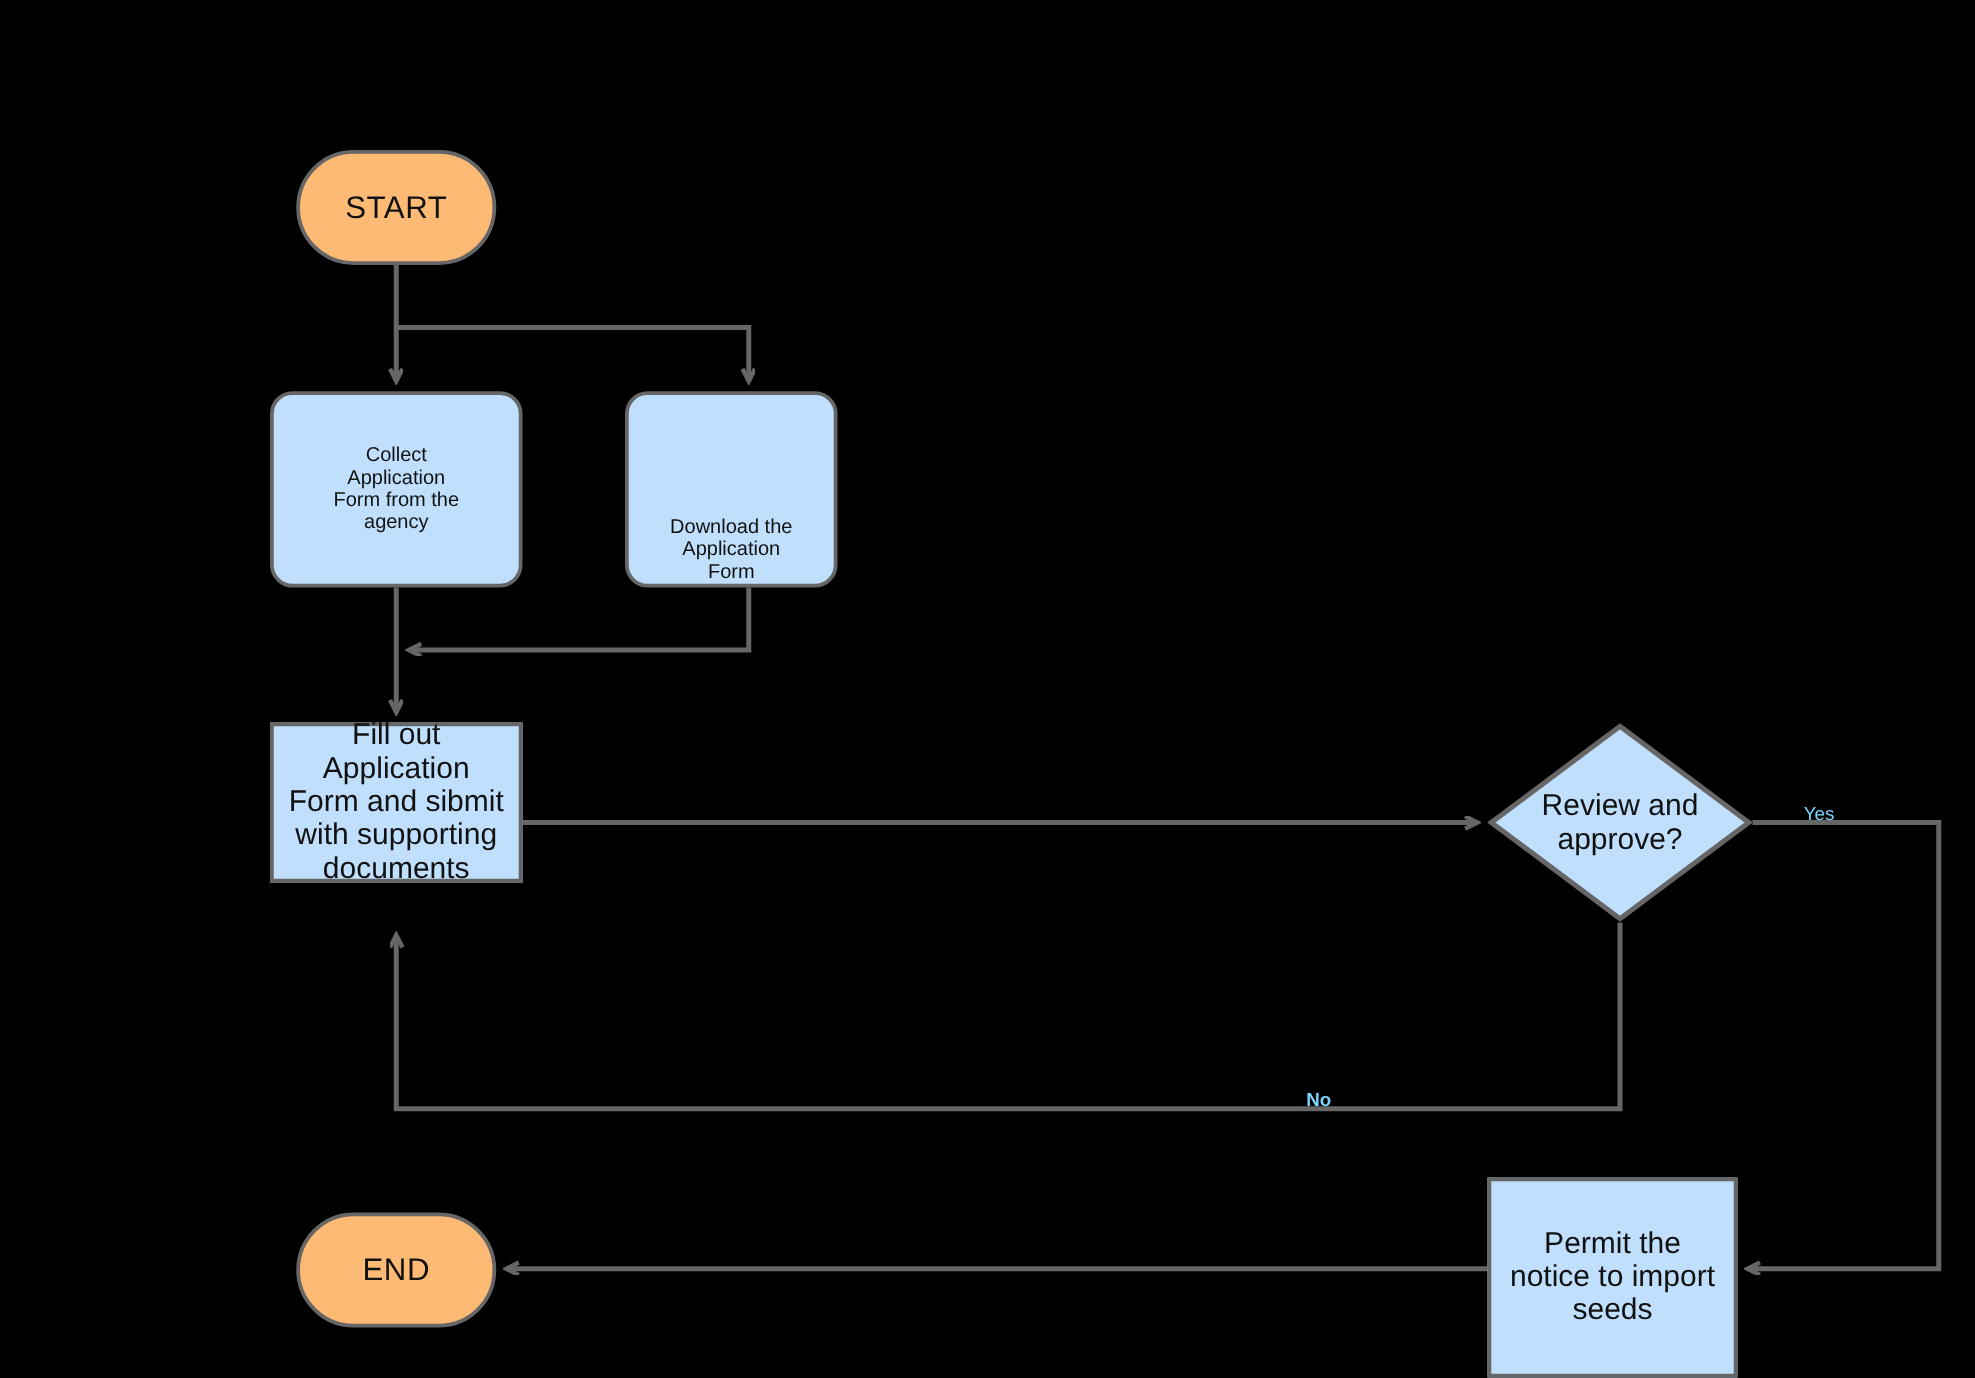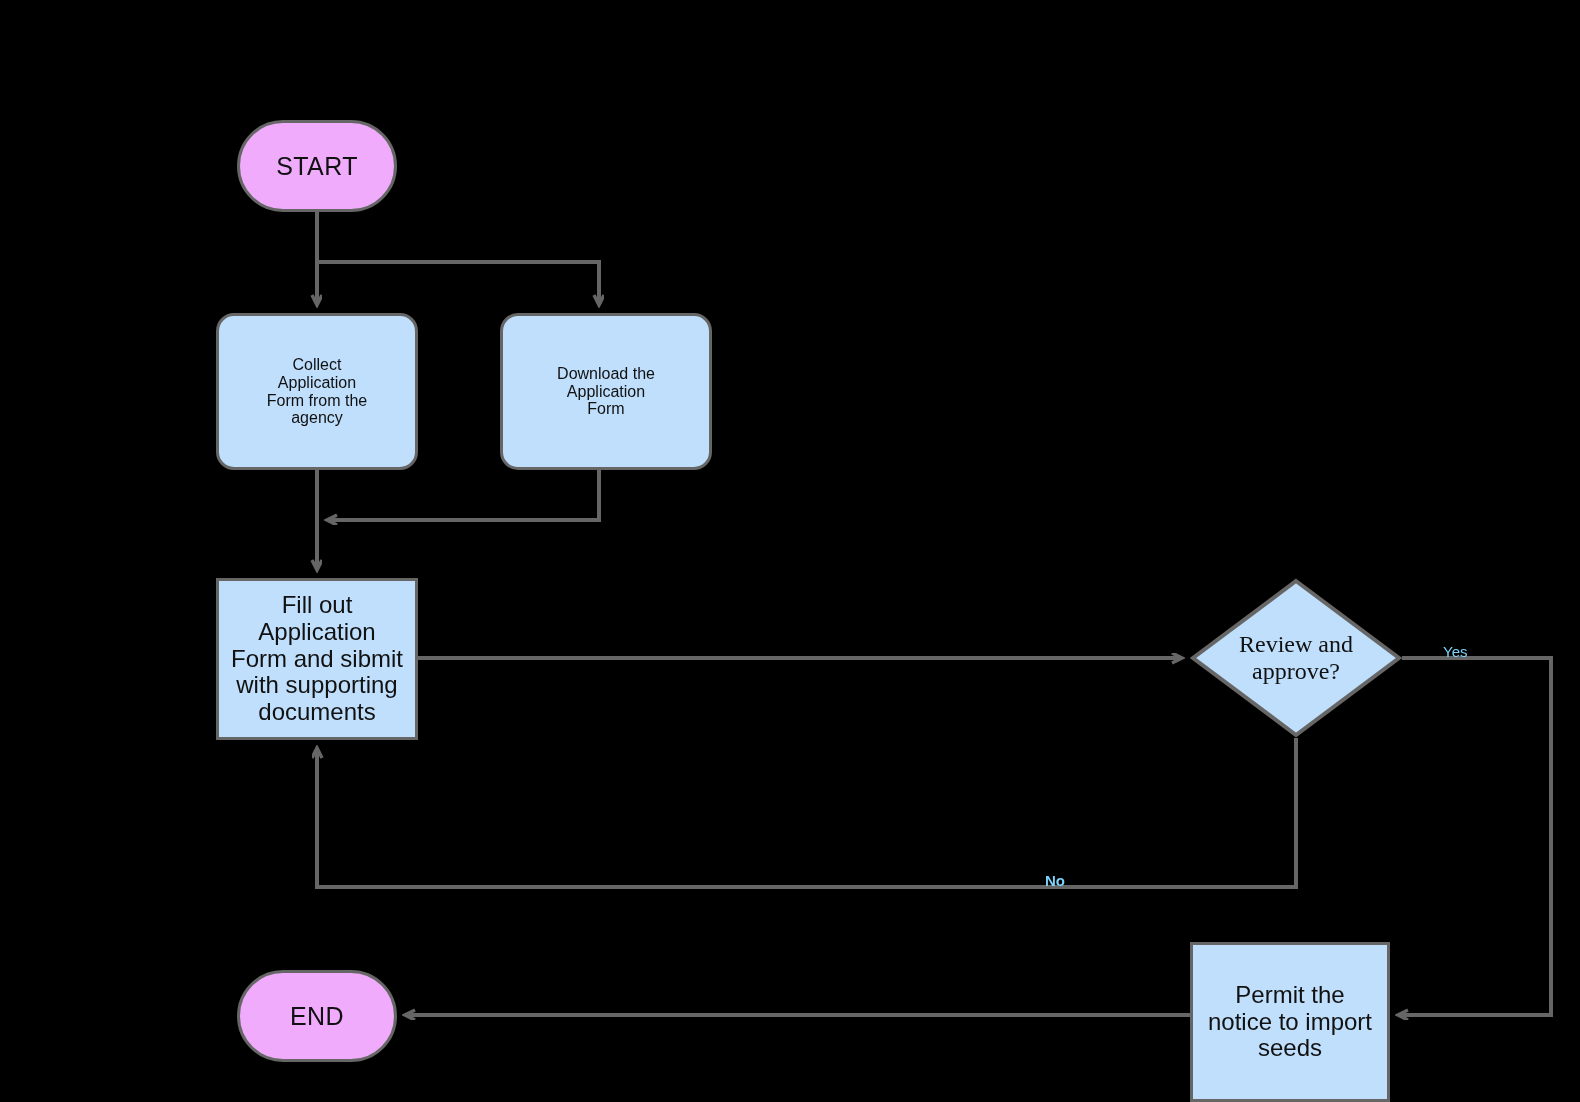--- a/index.html
+++ b/index.html
@@ -32,21 +32,21 @@
     box-sizing: border-box;
     display: flex;
     align-items: center;
     justify-content: center;
     text-align: center;
     color: #111111;
     border: 3px solid #666666;
     z-index: 5;
   }
   .node-terminal {
-    background: #f0abfc;
+    background: #fdba74;
     border-radius: 46px;
     font-size: 25px;
     letter-spacing: 0.4px;
   }
   .node-process-round {
     background: #BFDFFC;
     border-radius: 18px;
     font-size: 16px;
     line-height: 1.12;
   }
@@ -75,21 +75,20 @@
     height: 160px;
     display: flex;
     align-items: center;
     justify-content: center;
     text-align: center;
     font-size: 24px;
     line-height: 1.14;
     color: #111111;
     white-space: pre-line;
     z-index: 2;
-    font-family: Liberation Serif, serif;
   }
   .node-decision svg {
     position: absolute;
     left: 0;
     top: 0;
     z-index: 1;
   }
   .edge-label {
     position: absolute;
     font-size: 15px;
@@ -132,27 +131,27 @@
     <span class="node-label">START</span>
   </div>
 
   <div class="node node-process-round" style="left:216px; top:313px; width:202px; height:157px;">
     <span class="node-label">Collect
 Application
 Form from the
 agency</span>
   </div>
 
-  <div class="node node-process-round" style="left:500px; top:313px; width:212px; height:157px;">
+  <div class="node node-process-round" style="left:500px; top:313px; width:170px; height:157px;align-items:flex-end;">
     <span class="node-label">Download the
 Application
 Form</span>
   </div>
 
-  <div class="node node-process" style="left:216px; top:578px; width:202px; height:162px;">
+  <div class="node node-process" style="left:216px; top:578px; width:202px; height:128px;">
     <span class="node-label">Fill out
 Application
 Form and sibmit
 with supporting
 documents</span>
   </div>
 
   <div class="node-decision" style="left:1190px; top:578px;">
     <svg width="212" height="160" viewBox="0 0 212 160" xmlns="http://www.w3.org/2000/svg">
       <polygon points="106,3 209,80 106,157 3,80" fill="#BFDFFC" stroke="#666666" stroke-width="4" stroke-linejoin="miter"></polygon>

